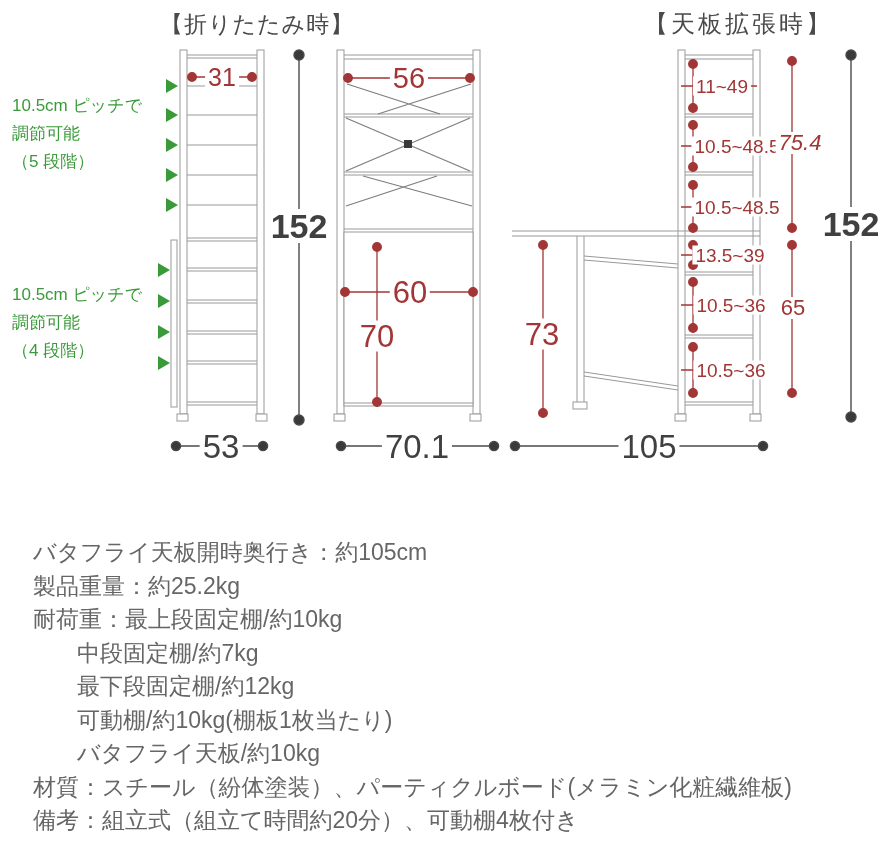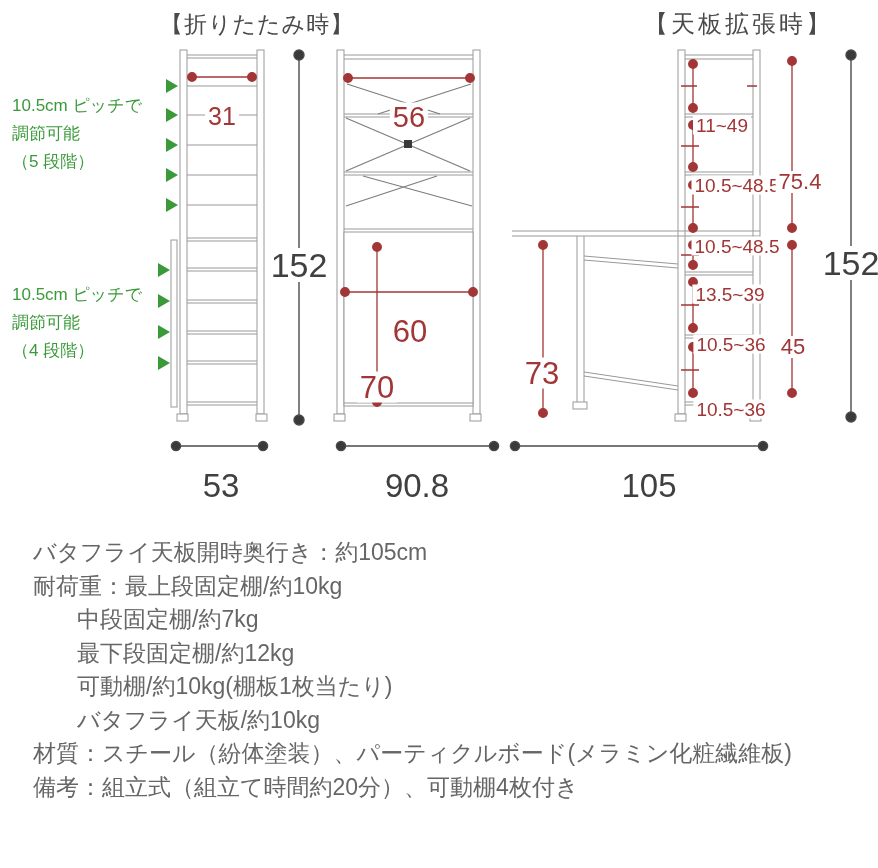--- a/index.html
+++ b/index.html
@@ -9,26 +9,26 @@
   }
   .title{position:absolute;color:#4a4a4a;font-weight:500;white-space:nowrap;}
   .title.t1{left:160px;top:9px;font-size:23px;letter-spacing:1px;}
   .title.t2{left:644px;top:8px;font-size:24px;letter-spacing:3px;}
   svg{position:absolute;left:0;top:0;}
   .note{position:absolute;color:#3a9a3a;font-size:17px;line-height:28px;white-space:nowrap;}
   .note.n1{left:12px;top:92px;}
   .note.n2{left:12px;top:281px;}
   .lbl{
     position:absolute;transform:translate(-50%,-50%);
-    background:#ffffff;padding:0 3px;white-space:nowrap;line-height:1;margin-top:39px;
+    background:#ffffff;padding:0 3px;white-space:nowrap;line-height:1;
   }
   .red{color:#a23535;}
   .dark{color:#404040;}
   .fs19{font-size:19px;} .fs22{font-size:22px;} .fs25{font-size:25px;}
-  .fs29{font-size:29px;} .fs31{font-size:31px;} .fs33{font-size:33px;} .fs34{font-size:34px;}
+  .fs29{font-size:29px;} .fs31{font-size:31px;} .fs33{font-size:33px;} .fs34{font-size:34px;font-weight:bold;}
   .specs{
     position:absolute;left:33px;top:536px;width:830px;
     color:#666666;font-size:23px;line-height:33.5px;white-space:nowrap;
   }
   .spec-line.indent{margin-left:44px;}
 </style>
 </head>
 <body>
 
 <div class="canvas">
@@ -175,39 +175,40 @@
   </div>
   <div class="note n2">
     <div>10.5cm ピッチで</div>
     <div>調節可能</div>
     <div>（4 段階）</div>
   </div>
 
   <span class="lbl red fs25" style="left:222px;top:77px;">31</span>
   <span class="lbl red fs29" style="left:409px;top:78px;">56</span>
   <span class="lbl red fs31" style="left:410px;top:292px;">60</span>
-  <span class="lbl red fs31" style="left:377px;top:348px;">70</span>
+  <span class="lbl red fs31" style="left:377px;top:336px;">70</span>
   <span class="lbl red fs31" style="left:542px;top:334px;text-align:center;">73</span>
   <span class="lbl red fs19" style="left:722px;top:86px;">11~49</span>
   <span class="lbl red fs19" style="left:737px;top:146px;">10.5~48.5</span>
   <span class="lbl red fs19" style="left:737px;top:207px;">10.5~48.5</span>
   <span class="lbl red fs19" style="left:730px;top:255px;">13.5~39</span>
   <span class="lbl red fs19" style="left:731px;top:305px;">10.5~36</span>
   <span class="lbl red fs19" style="left:731px;top:370px;">10.5~36</span>
-  <span class="lbl red fs22" style="left:800px;top:143px;">75.4</span>
-  <span class="lbl red fs22" style="left:793px;top:308px;">45</span>
+  <span class="lbl red fs22" style="left:800px;top:143px;font-style:italic;">75.4</span>
+  <span class="lbl red fs22" style="left:793px;top:308px;">65</span>
 
   <span class="lbl dark fs34" style="left:299px;top:226px;">152</span>
   <span class="lbl dark fs34" style="left:851px;top:224px;">152</span>
   <span class="lbl dark fs33" style="left:221px;top:446px;">53</span>
-  <span class="lbl dark fs33" style="left:417px;top:446px;">90.8</span>
+  <span class="lbl dark fs33" style="left:417px;top:446px;">70.1</span>
   <span class="lbl dark fs33" style="left:649px;top:446px;">105</span>
 
   <div class="specs">
     <div class="spec-line">バタフライ天板開時奥行き：約105cm</div>
+    <div class="spec-line">製品重量：約25.2kg</div>
     <div class="spec-line">耐荷重：最上段固定棚/約10kg</div>
     <div class="spec-line indent">中段固定棚/約7kg</div>
     <div class="spec-line indent">最下段固定棚/約12kg</div>
     <div class="spec-line indent">可動棚/約10kg(棚板1枚当たり)</div>
     <div class="spec-line indent">バタフライ天板/約10kg</div>
     <div class="spec-line">材質：スチール（紛体塗装）、パーティクルボード(メラミン化粧繊維板)</div>
     <div class="spec-line">備考：組立式（組立て時間約20分）、可動棚4枚付き</div>
   </div>
 
 </div>

